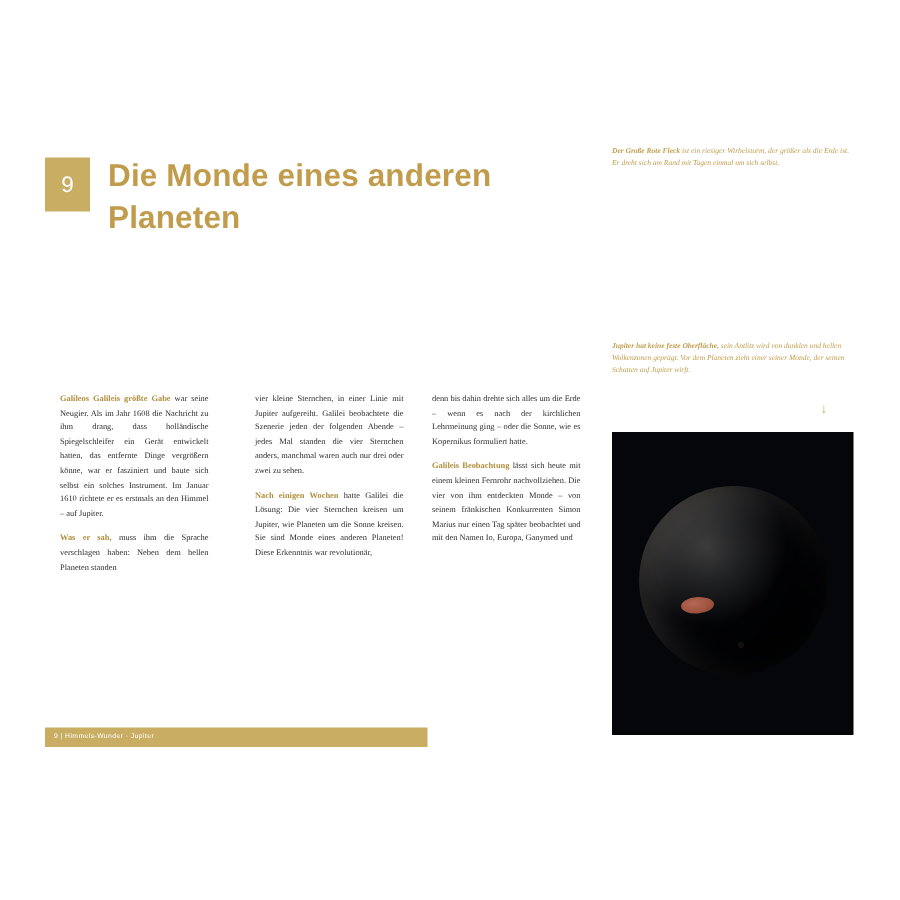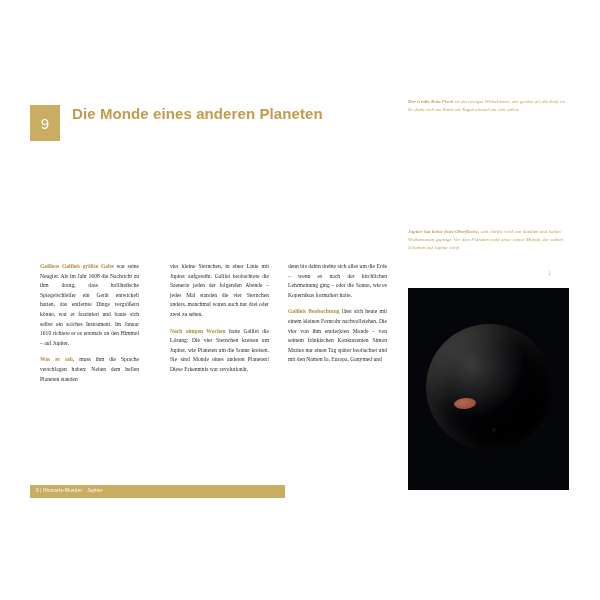--- a/index.html
+++ b/index.html
@@ -34,21 +34,21 @@
     align-items: center;
     justify-content: center;
     font-family: "Liberation Sans", sans-serif;
   }
   .chapter-title {
     position: absolute;
     left: 72px;
     top: 104px;
     width: 300px;
     color: #c09c4c;
-    font-size: 15px;
+    font-size: 21px;
     font-weight: bold;
     line-height: 1.35;
     letter-spacing: 0.1px;
   }
   
   .col {
     position: absolute;
     top: 262px;
     width: 99px;
     font-size: 5.6px;

